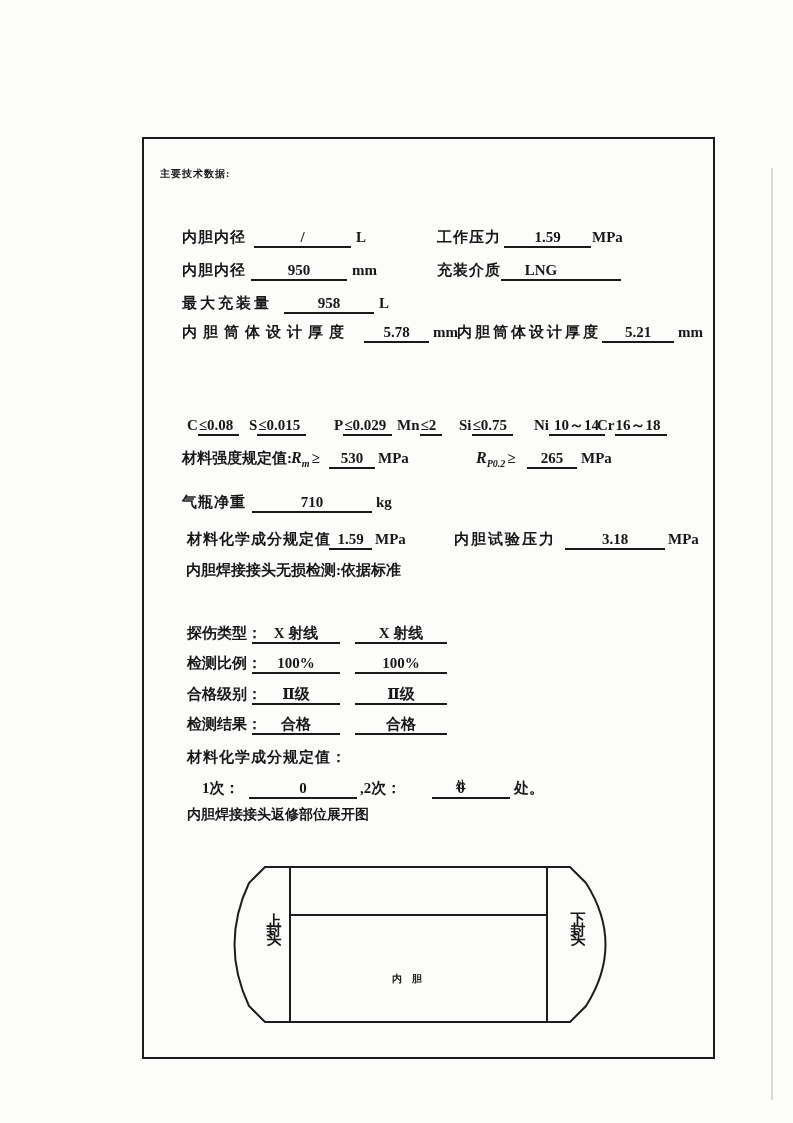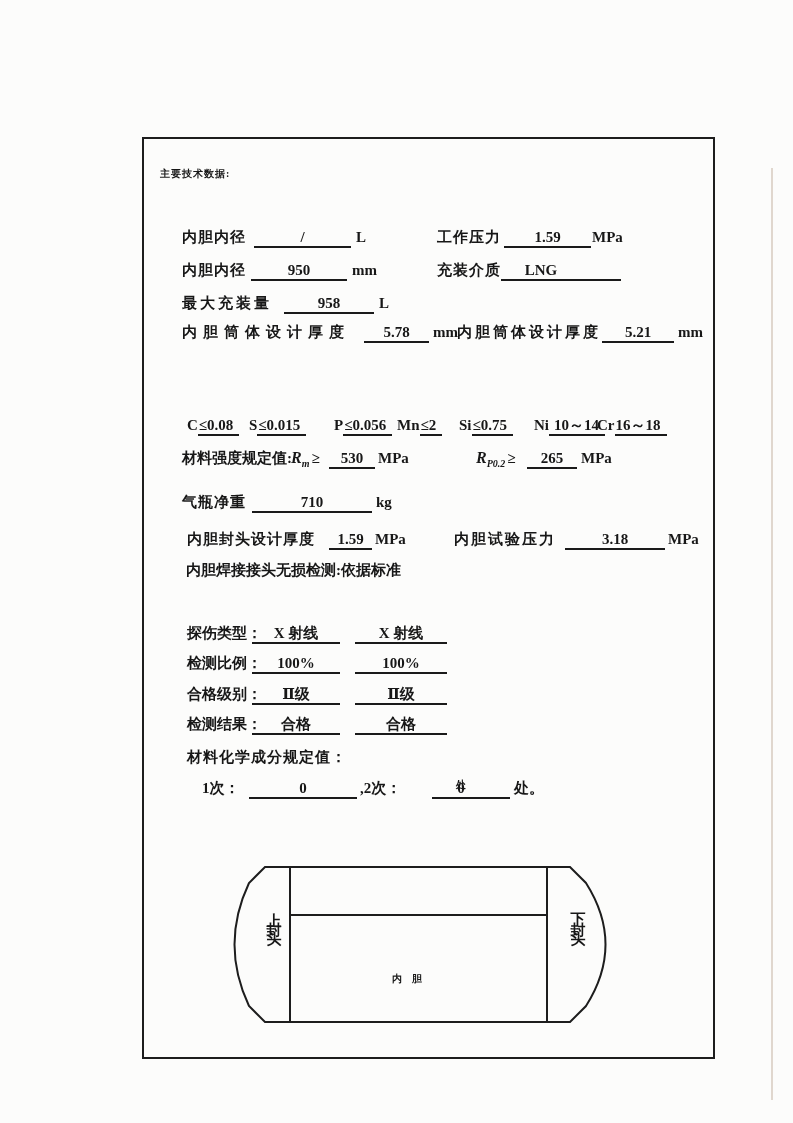--- a/index.html
+++ b/index.html
@@ -73,21 +73,21 @@
     <span style="left:313px;letter-spacing:3px">内胆筒体设计厚度</span>
     <span class="u" style="left:458px;width:72px">5.21</span>
     <span style="left:534px">mm</span>
   </div>
 
 
 
   <div class="row" style="top:276px">
     <span class="chem" style="left:43px"><b>C</b><b class="cv">≤0.08</b></span>
     <span class="chem" style="left:105px"><b>S</b><b class="cv">≤0.015</b></span>
-    <span class="chem" style="left:190px"><b>P</b><b class="cv">≤0.056</b></span>
+    <span class="chem" style="left:190px"><b>P</b><b class="cv">≤0.029</b></span>
     <span class="chem" style="left:253px"><b>Mn</b><b class="cv">≤2</b></span>
     <span class="chem" style="left:315px"><b>Si</b><b class="cv">≤0.75</b></span>
     <span class="chem" style="left:390px"><b>Ni</b><b class="cv" style="padding-left:5px">10～14</b></span>
     <span class="chem" style="left:453px"><b>Cr</b><b class="cv">16～18</b></span>
   </div>
 
   <div class="row" style="top:309px">
     <span style="left:38px">材料强度规定值:</span>
     <span class="rsym" style="left:147px"><i>R</i><sub>m</sub><span class="ge">≥</span></span>
     <span class="u" style="left:185px;width:46px">530</span>
@@ -97,21 +97,21 @@
     <span style="left:437px">MPa</span>
   </div>
 
   <div class="row" style="top:353px">
     <span style="left:38px;letter-spacing:1px">气瓶净重</span>
     <span class="u" style="left:108px;width:120px">710</span>
     <span style="left:232px">kg</span>
   </div>
 
   <div class="row" style="top:390px">
-    <span style="left:43px;letter-spacing:1px">内胆封头设计厚度</span>
+    <span style="left:43px;letter-spacing:1px">材料化学成分规定值</span>
     <span class="u" style="left:185px;width:43px">1.59</span>
     <span style="left:231px">MPa</span>
     <span style="left:310px;letter-spacing:2px">内胆试验压力</span>
     <span class="u" style="left:421px;width:100px">3.18</span>
     <span style="left:524px">MPa</span>
   </div>
 
   <div class="row" style="top:421px">
     <span style="left:42px">内胆焊接接头无损检测:依据标准</span>
   </div>
@@ -146,20 +146,23 @@
     <span style="left:58px">1次：</span>
     <span class="u" style="left:105px;width:108px">0</span>
     <span style="left:216px">,2次：</span>
     <span class="u" style="left:288px;width:78px"><span class="shiftT">0</span></span>
     <span style="left:370px">处。</span>
   </div>
   <div class="row" style="top:639px">
     <span style="left:216px;opacity:0">.</span>
   </div>
 
+  <div class="row" style="top:666px">
+    <span style="left:43px;font-size:14px">内胆焊接接头返修部位展开图</span>
+  </div>
 
   <svg style="left:80px;top:718px" width="400" height="172" viewBox="0 0 400 172">
     <path d="M 41 10 L 346 10 L 362 26 Q 401 87.5 362 149 L 346 165 L 41 165 L 25 149 Q -4 87.5 25 26 Z" fill="none" stroke="#1d1d1d" stroke-width="2"></path>
     <line x1="66" y1="10" x2="66" y2="165" stroke="#1d1d1d" stroke-width="2"></line>
     <line x1="323" y1="10" x2="323" y2="165" stroke="#1d1d1d" stroke-width="2"></line>
     <line x1="66" y1="58" x2="323" y2="58" stroke="#1d1d1d" stroke-width="2"></line>
   </svg>
   <div class="vtext" style="left:120px;top:762px">上封头</div>
   <div class="vtext" style="left:424px;top:762px">下封头</div>
   <div class="t" style="left:248px;top:833px;letter-spacing:10px">内胆</div>

